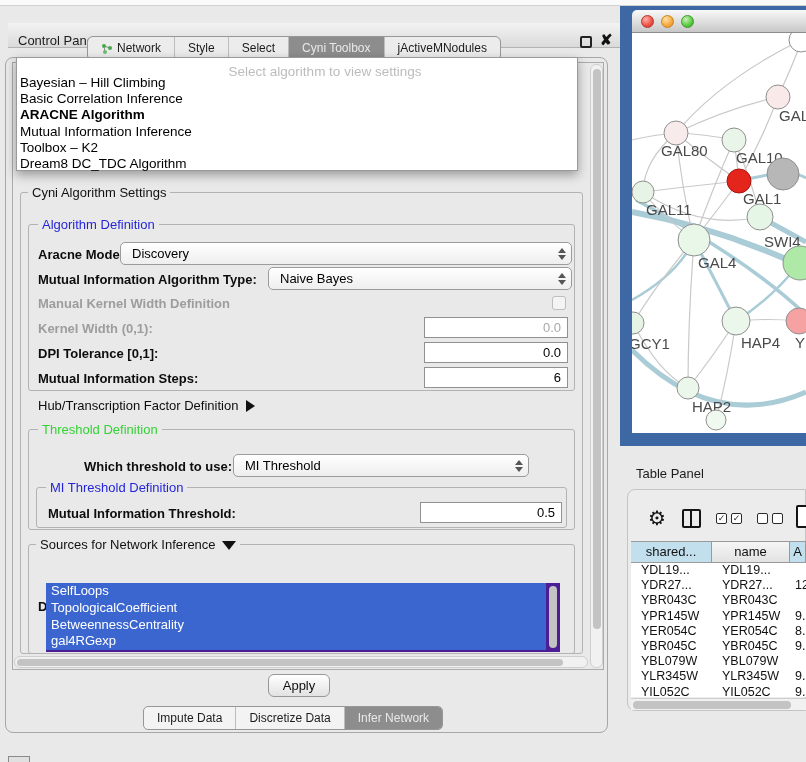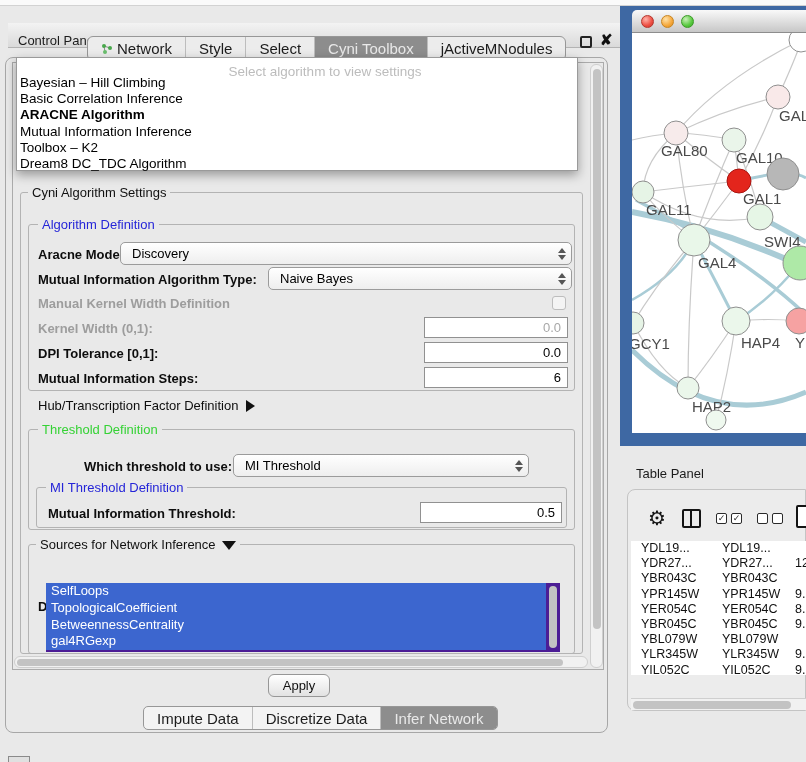--- a/index.html
+++ b/index.html
@@ -14,21 +14,21 @@
   #cp-titlebar { left:8px; top:6px; width:613px; height:25px; background:linear-gradient(#f3f3f3,#dadada); border-bottom:1px solid #b3b3b3;margin-top:17px; }
   #cp-title { left:10px; top:10px; font-size:13px; color:#1c1c1c; }
   #cp-float { left:572px; top:13px; width:12px; height:12px; border:2px solid #222; border-radius:2px; }
   #cp-close { left:592px; top:8px; font-size:15px; font-weight:bold; color:#111; }
 
   
   #cp-body { left:5px; top:57px; width:603px; height:676px; border:1px solid #a7a7a7; border-radius:8px; background:#e9e9e9; }
 
   
   #top-tabs { left:87px; top:36px; height:25px; display:flex; border:1px solid #979797; border-radius:6px; overflow:hidden; background:#ececec; z-index:3; }
-  .tab { padding:0 13px; line-height:23px; font-size:15px; color:#1c1c1c; border-left:1px solid #bdbdbd; display:flex; align-items:center; gap:4px; white-space:nowrap; }
+  .tab { padding:0 13px; line-height:23px; font-size:12px; color:#1c1c1c; border-left:1px solid #bdbdbd; display:flex; align-items:center; gap:4px; white-space:nowrap; }
   .tab:first-child { border-left:none; }
   .tab.sel { background:#8d8d8d; color:#e9e9e9; }
 
   
   #behind-group { left:20px; top:68px; width:564px; height:110px; border:1px solid #b3b3b3; border-radius:3px; z-index:1; }
   #behind-combo { left:570px; top:98px; width:22px; height:28px; border:2px solid #5b99dd; border-radius:6px; background:#e8f0fa; z-index:1; }
   #behind-field { left:538px; top:150px; width:28px; height:26px; border:1px solid #a9a9a9; border-radius:7px; background:#fff; z-index:1; }
 
   
   #scrollpane { left:12px; top:62px; width:592px; height:608px; border:1px solid #ababab; background:#e9e9e9; z-index:2; }
@@ -328,20 +328,25 @@
       <span class="cb">✓</span>
     </span>
   <span class="cb-group">
       <span class="cb"> </span>
       <span class="cb"> </span>
     </span>
 </div>
 <div id="page-icon"></div>
 
 <div id="tbl" class="abs">
+  <div id="tbl-head">
+      <div class="th blue" style="width: 81px;">shared...</div>
+      <div class="th gray" style="width: 78px;">name</div>
+      <div class="th blue" style="width: 16px;">A</div>
+    </div>
   <div id="tbl-rows">
       <div class="tr">
         <div class="td" style="width: 81px; padding-left: 10px;">YDL19...</div>
         <div class="td" style="width: 78px; padding-left: 10px;">YDL19...</div>
         <div class="td" style="width: 16px; padding-left: 5px; margin-top: 16px;">13</div>
       </div>
       <div class="tr">
         <div class="td" style="width: 81px; padding-left: 10px;">YDR27...</div>
         <div class="td" style="width: 78px; padding-left: 10px;">YDR27...</div>
         <div class="td" style="width: 16px; padding-left: 5px;">12</div>

